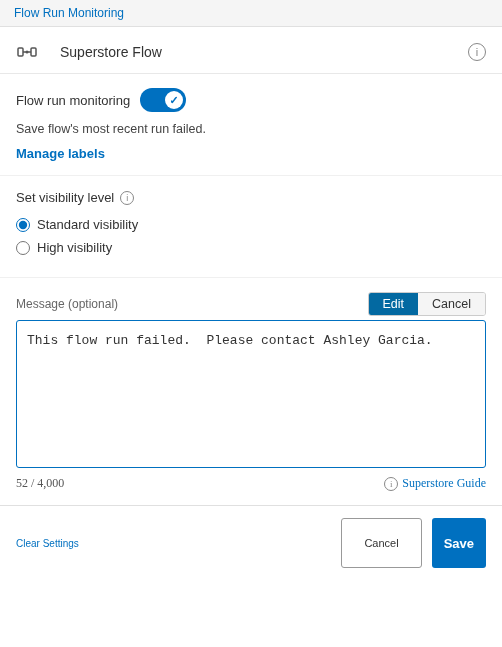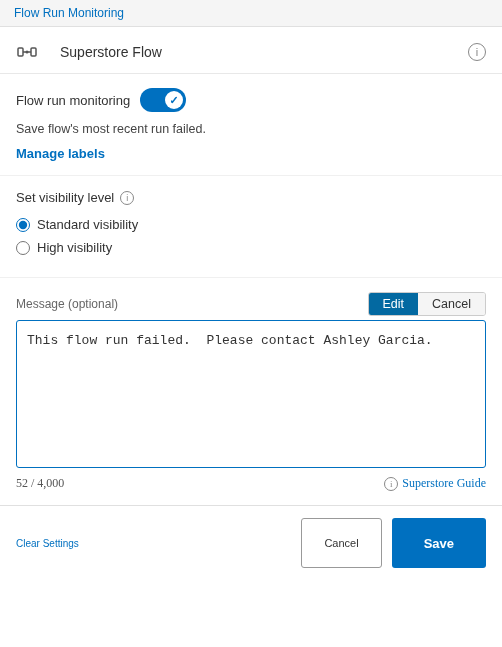--- a/index.html
+++ b/index.html
@@ -270,21 +270,21 @@
       padding: 18px 22px;
       border-radius: 3px;
       cursor: pointer;
     }
 
     .save-btn {
       background: #0070c0;
       border: none;
       color: #fff;
       font-size: 13px;
-      padding: 7px 32px;
+      padding: 7px 12px;
       border-radius: 3px;
       cursor: pointer;
       font-weight: 600;
     }
 
     .small-info-icon {
       width: 14px;
       height: 14px;
       border: 1.5px solid #888;
       border-radius: 50%;

